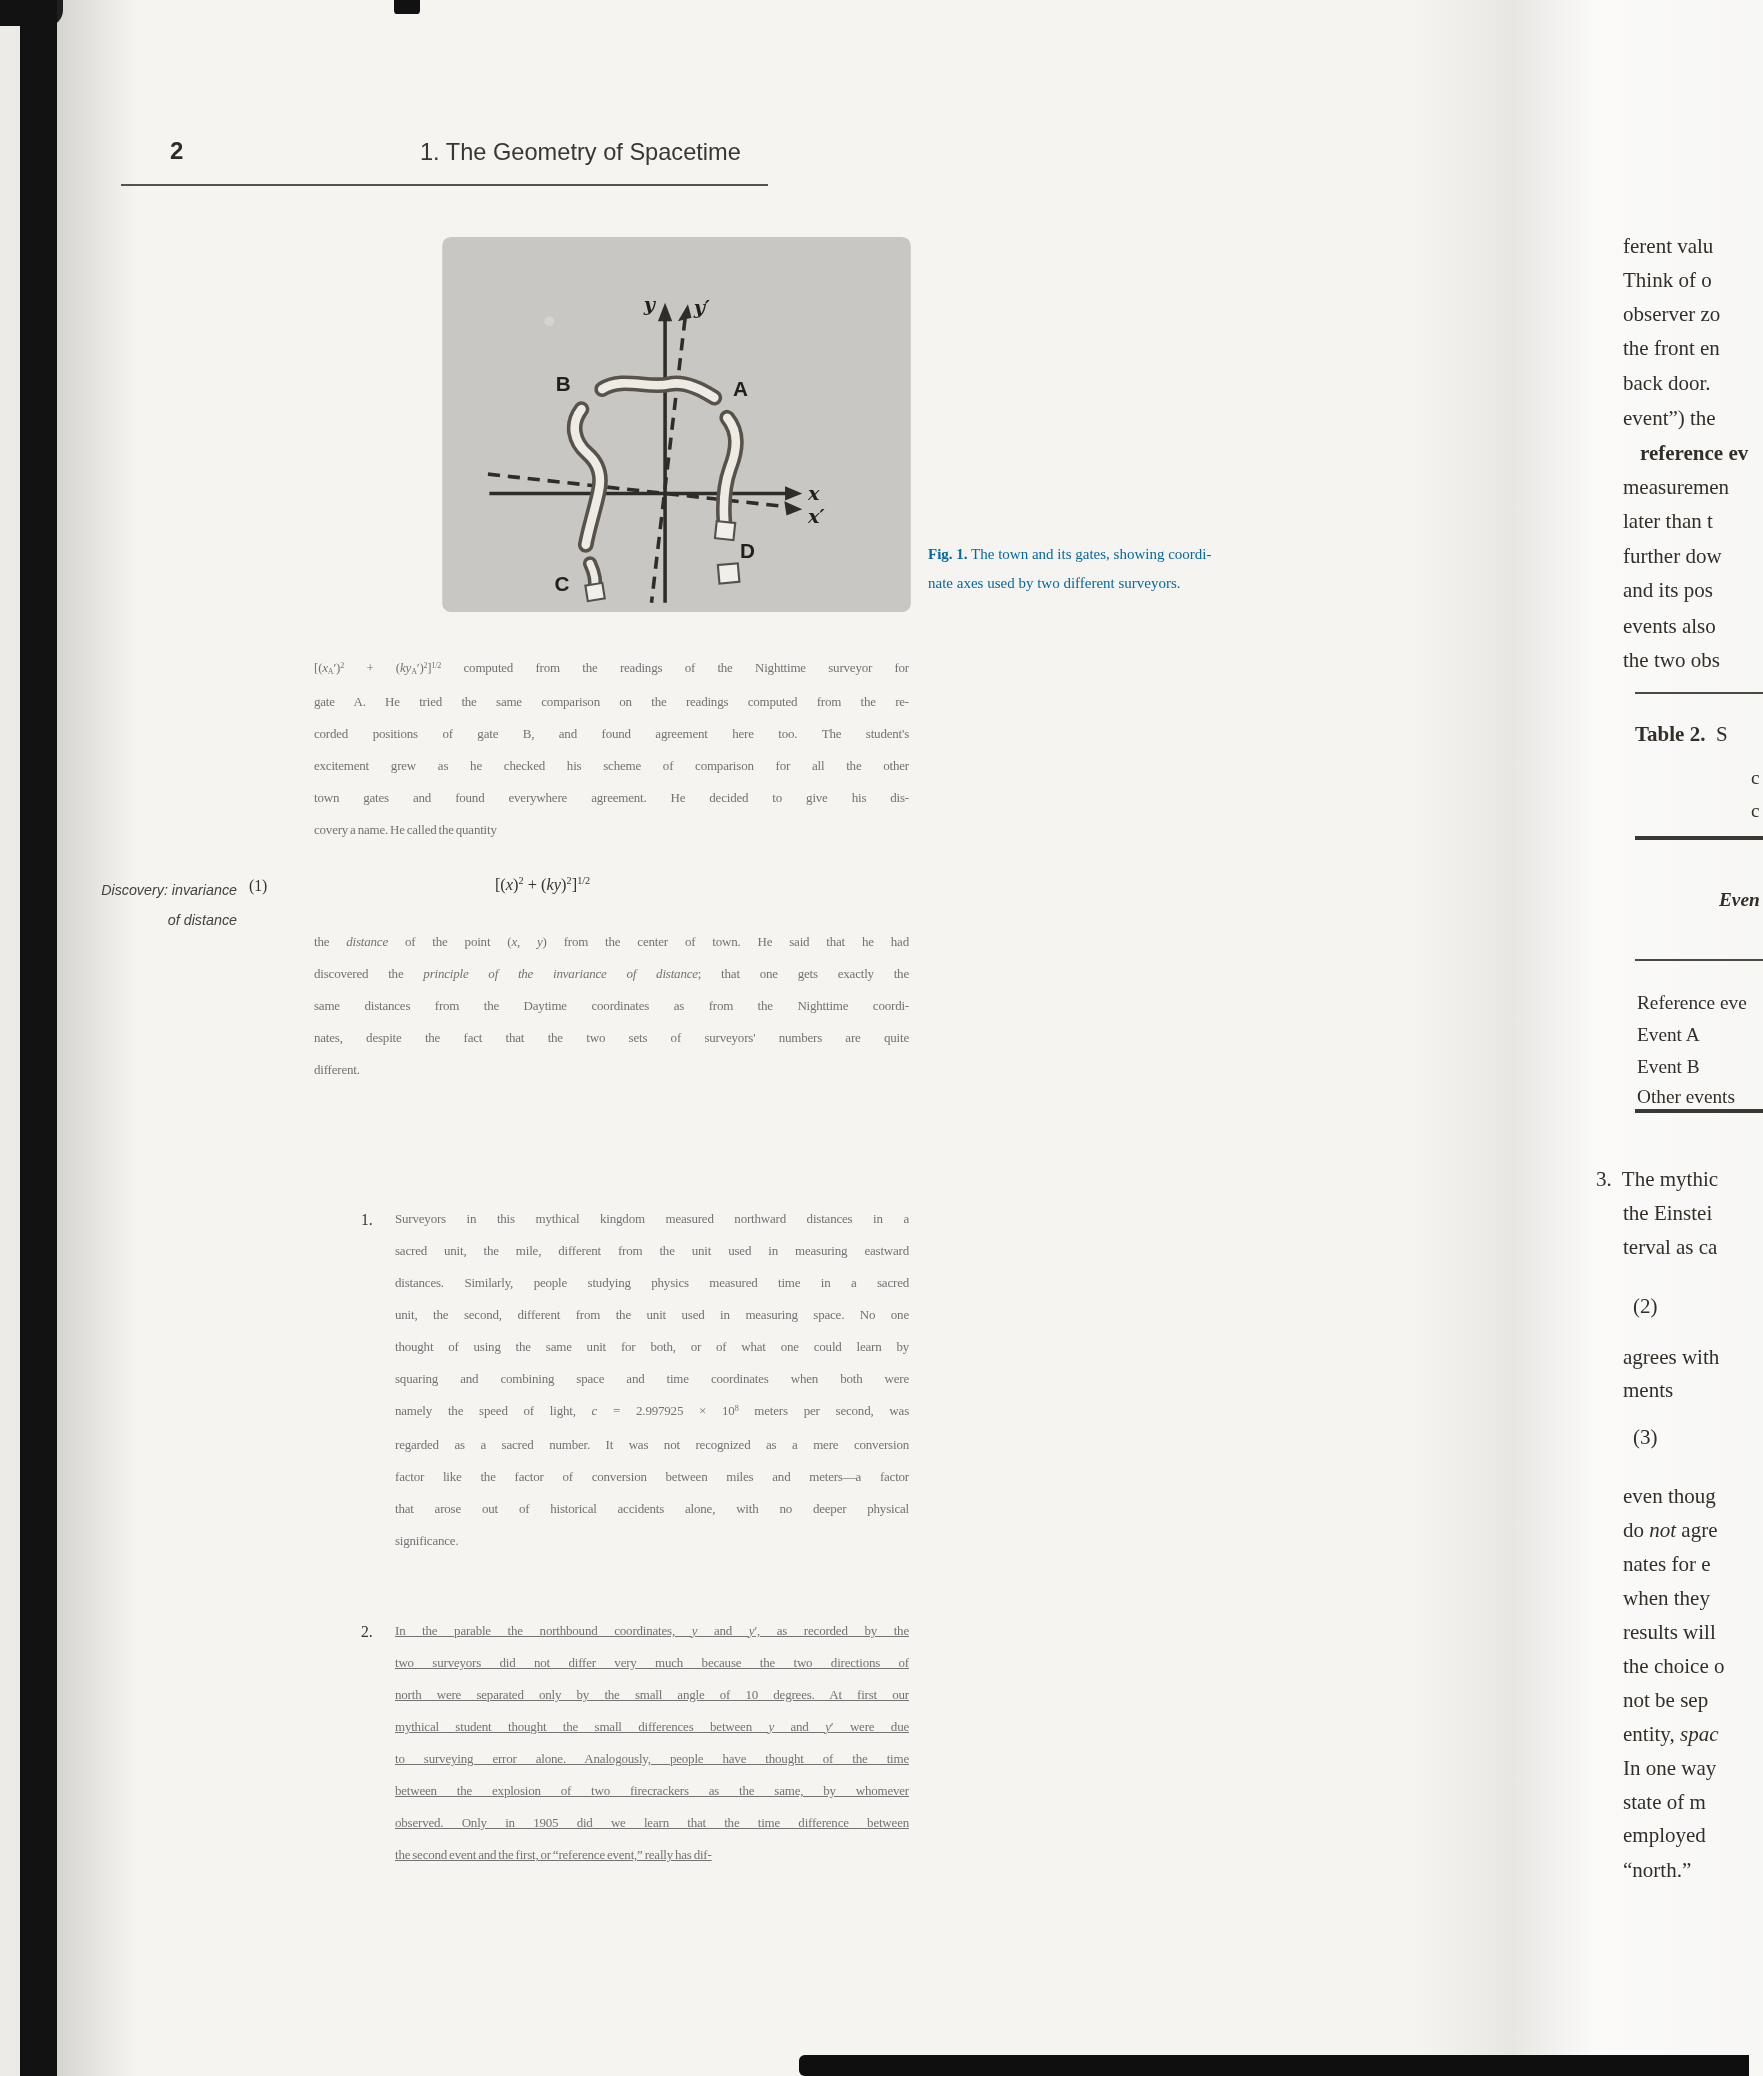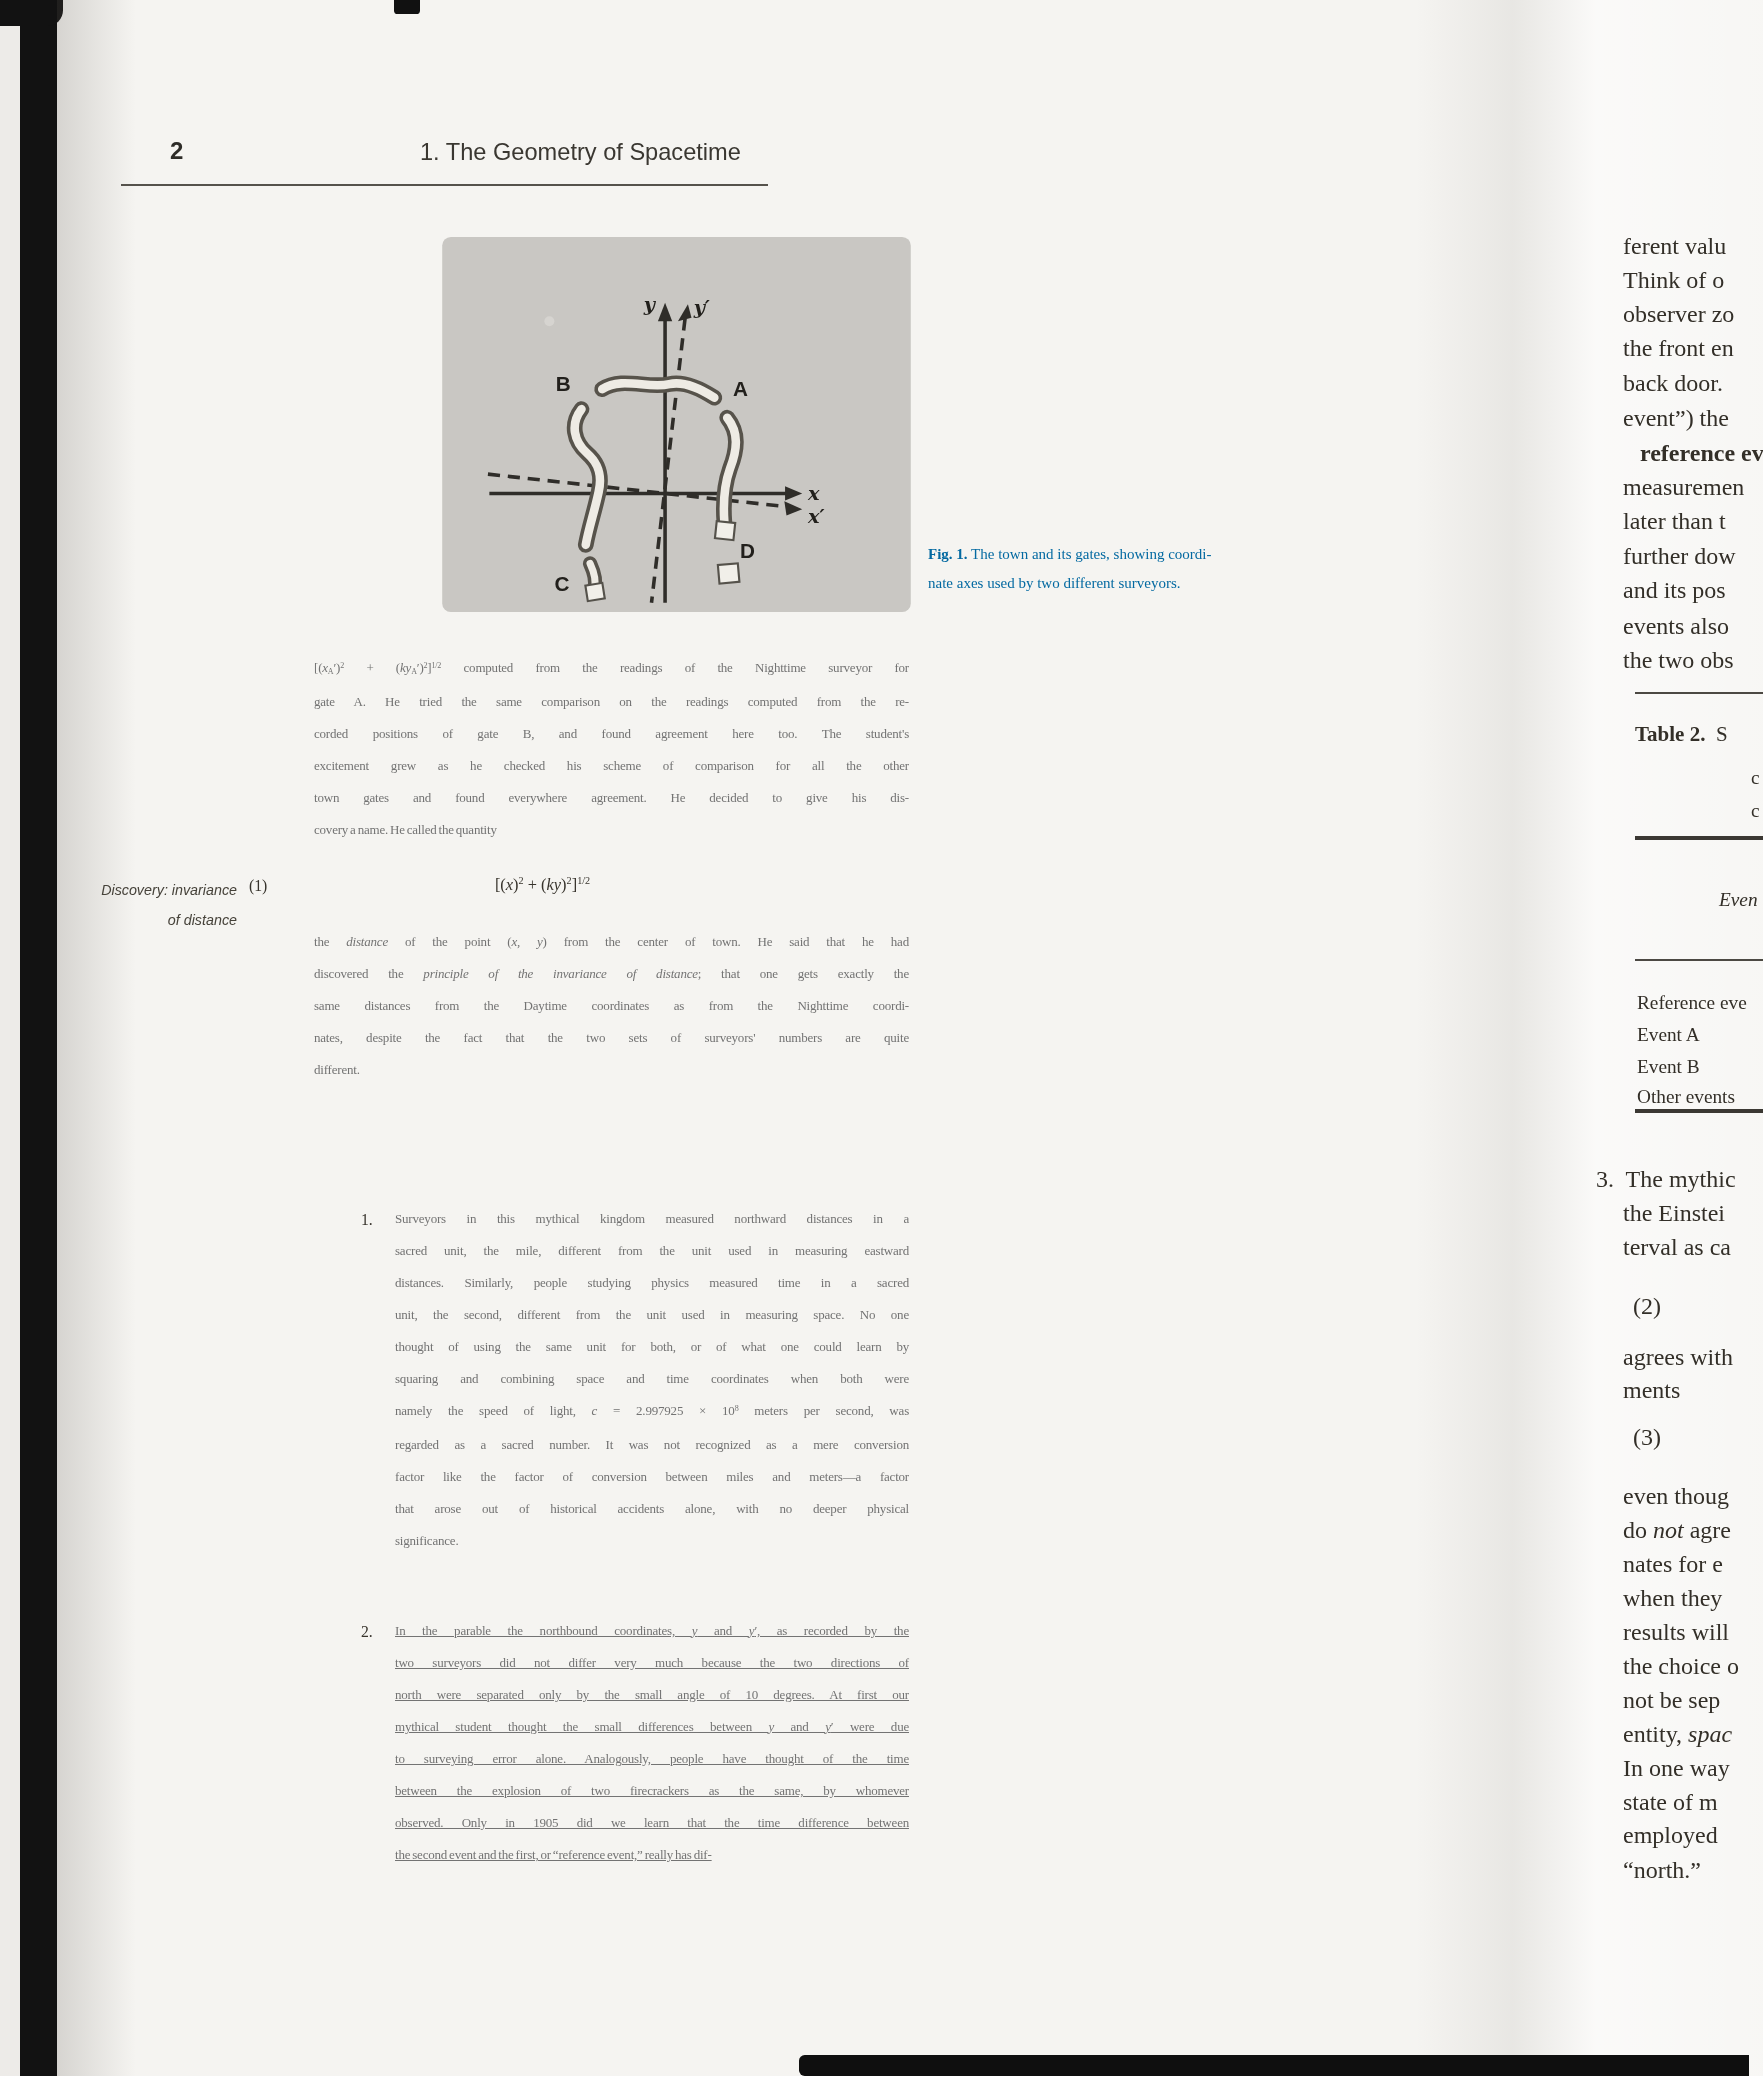--- a/index.html
+++ b/index.html
@@ -31,24 +31,24 @@
   .pline.last{text-align:last;text-align-last:left;}
   sup{font-size:0.62em;vertical-align:baseline;position:relative;top:-0.55em;}
   sub{font-size:0.62em;vertical-align:baseline;position:relative;top:0.28em;}
   .marginnote{position:absolute;left:43px;top:875px;width:194px;text-align:right;
       font-family:"Liberation Sans",sans-serif;font-style:italic;font-size:14.3px;line-height:30px;color:#46423a;}
   .eqnum{position:absolute;left:249px;top:877px;font-size:15.7px;}
   .eqexpr{position:absolute;left:314px;top:875px;width:457px;text-align:center;font-size:16.4px;}
   .listnum{position:absolute;font-size:15.7px;line-height:34px;}
   
   .rightcol{position:absolute;left:1596px;top:0;width:343px;height:100%;color:#332f28;}
-  .fl{position:absolute;font-size:24px;line-height:29px;white-space:nowrap;}
+  .fl{position:absolute;font-size:21px;line-height:29px;white-space:nowrap;}
   .fl.sm{font-size:19.3px;}
   .fl.sm-head{font-size:21px;}
-  .fl.it{font-style:italic;}
+  .fl.it{font-style:italic;font-weight:bold;}
   .frag-rule{position:absolute;width:286px;height:2.1px;background:#4c4943;}
   .frag-rule.thick{height:3.6px;background:#3b3833;}
 </style>
 </head>
 <body>
 
 <div class="page">
 
   <div class="edge-strip"></div>
   <div class="black-bar"></div>

